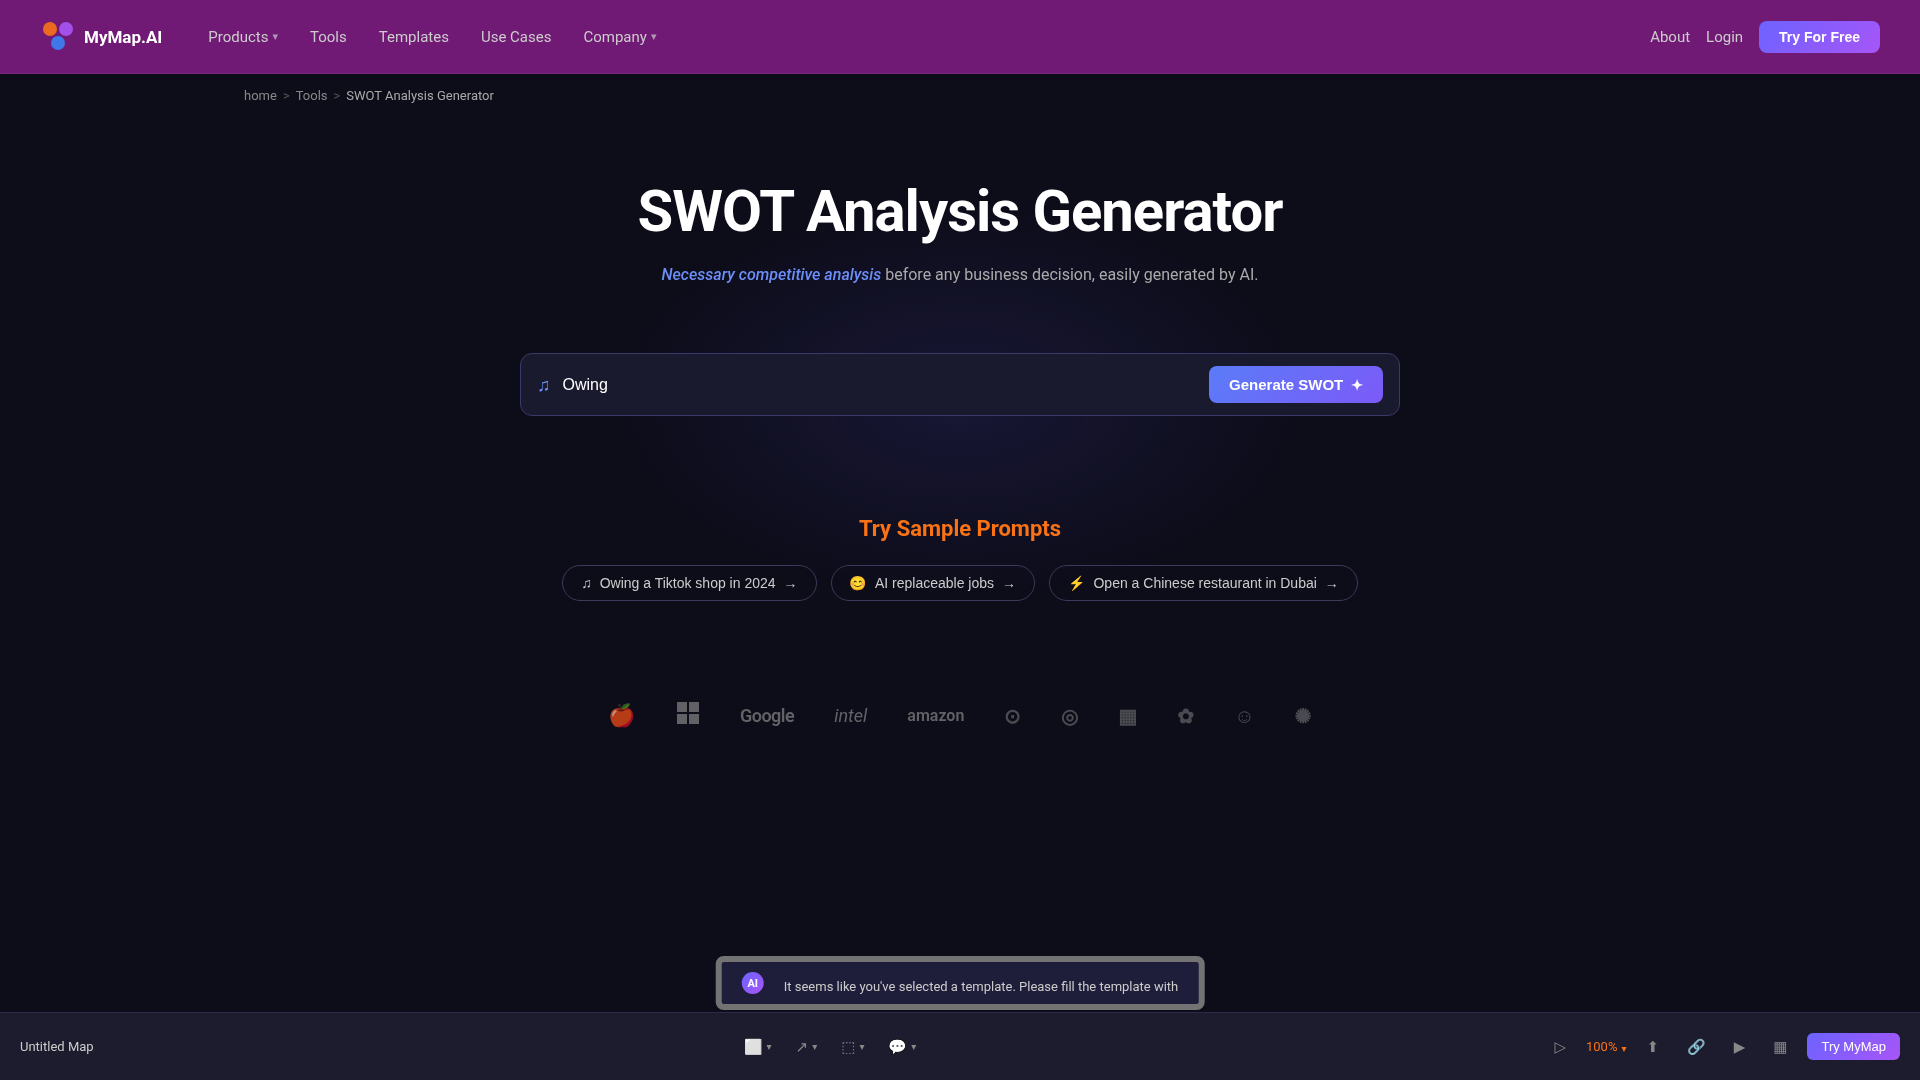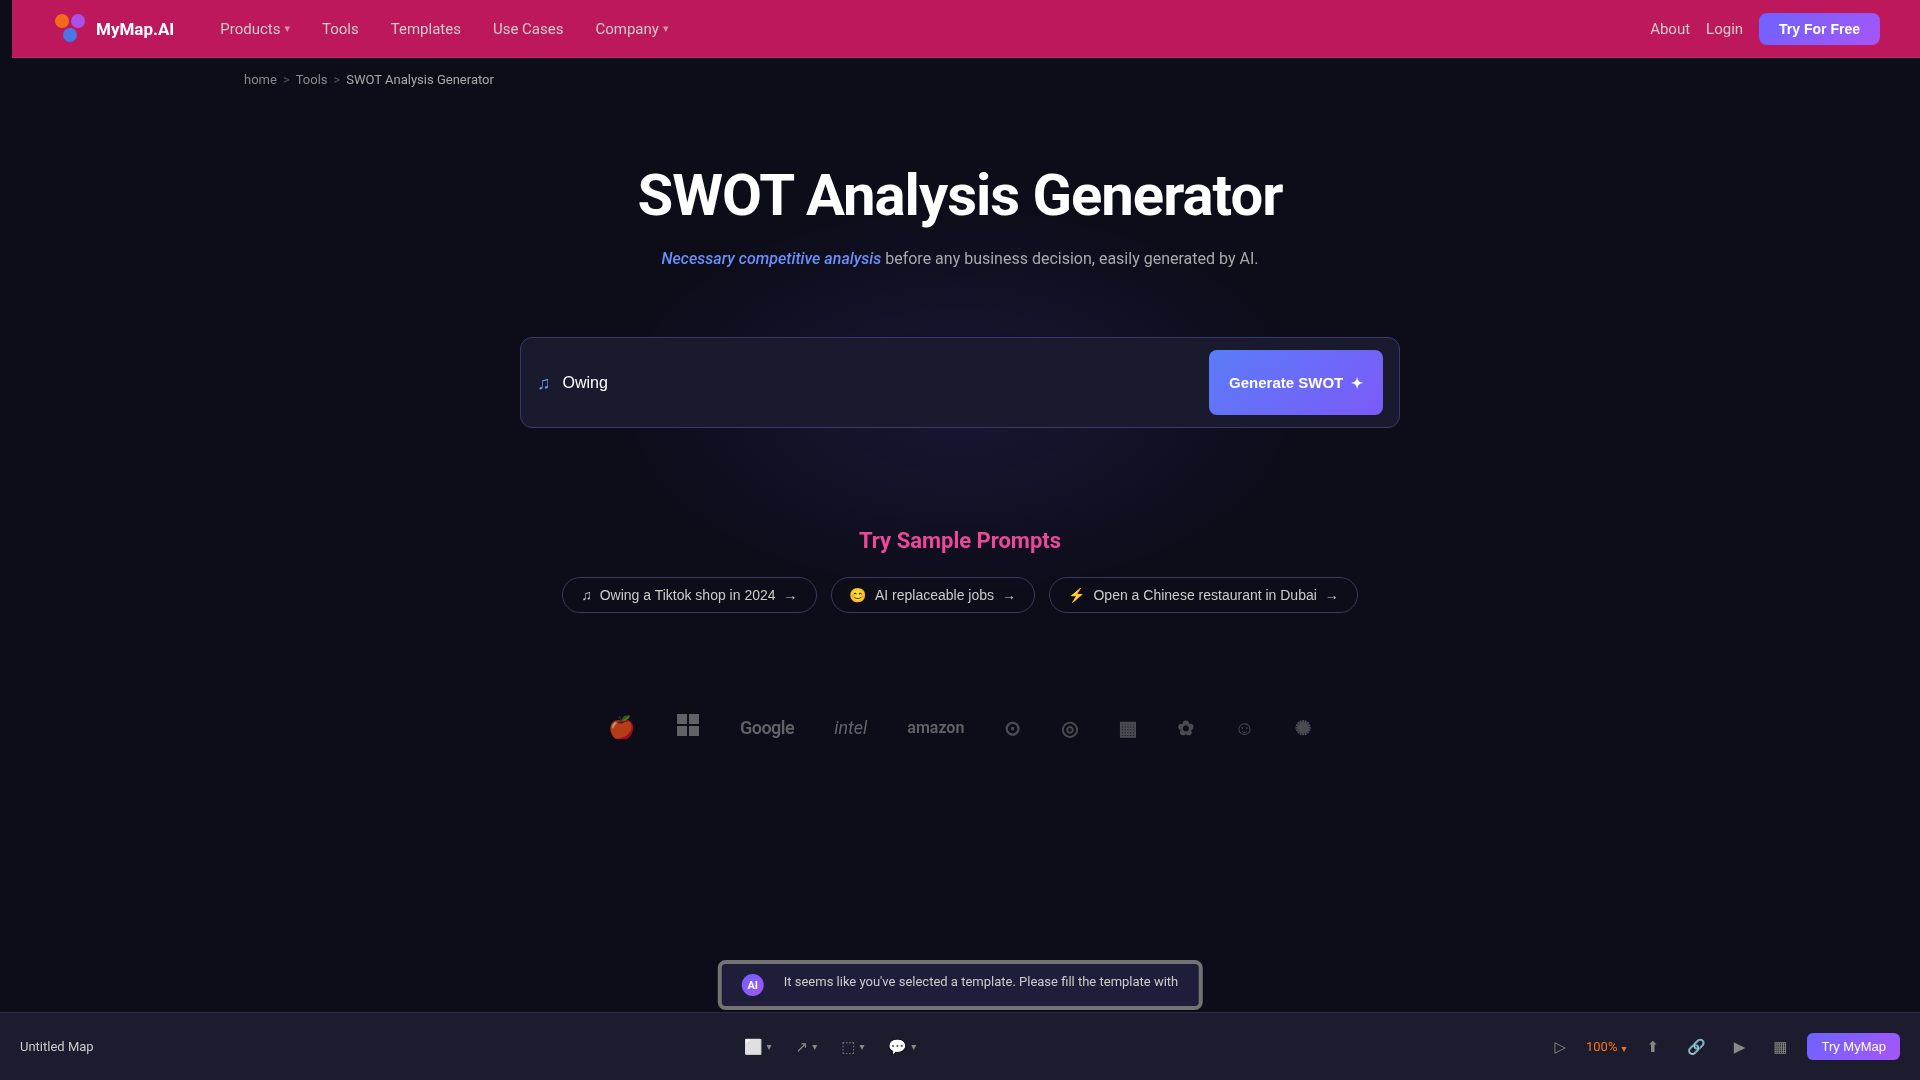--- a/index.html
+++ b/index.html
@@ -10,26 +10,25 @@
       font-family: -apple-system, BlinkMacSystemFont, 'Segoe UI', Roboto, sans-serif;
       min-height: 1080px;
       overflow-x: hidden;
     }
 
     
     nav {
       display: flex;
       align-items: center;
       padding: 0 40px;
-      height: 58px;
-      background: #be185d;
+      height: 74px;
+      background: #701a75;
       border-bottom: 1px solid rgba(255,255,255,0.06);
       position: relative;
       z-index: 100;
-      margin-left: 12px;
     }
 
     .nav-logo {
       display: flex;
       align-items: center;
       gap: 8px;
       margin-right: 32px;
       text-decoration: none;
     }
 
@@ -156,42 +155,42 @@
       font-size: 16px;
     }
 
     .input-field::placeholder { color: #555; }
 
     .generate-btn {
       background: linear-gradient(135deg, #5a7cf8, #7c5af8);
       color: #fff;
       border: none;
       border-radius: 8px;
-      padding: 24px 20px;
+      padding: 10px 20px;
       font-size: 15px;
       font-weight: 600;
       cursor: pointer;
       display: flex;
       align-items: center;
       gap: 8px;
       white-space: nowrap;
     }
 
     .generate-btn .sparkle { font-size: 14px; }
 
     
     .sample-section {
       text-align: center;
       padding: 20px 40px 40px;
     }
 
     .sample-title {
       font-size: 22px;
       font-weight: 700;
-      color: #ec4899;
+      color: #f97316;
       margin-bottom: 24px;
     }
 
     .sample-prompts {
       display: flex;
       justify-content: center;
       gap: 14px;
       flex-wrap: wrap;
     }
 
@@ -324,27 +323,27 @@
       cursor: pointer;
     }
 
     
     .toast {
       position: fixed;
       bottom: 70px;
       left: 50%;
       transform: translateX(-50%);
       background: #1e1e3a;
-      border: 4px solid #737373;
+      border: 6px solid #737373;
       border-radius: 8px;
       padding: 10px 20px;
       font-size: 13px;
       color: #ccc;
       display: flex;
-      align-items: flex-start;
+      align-items: flex-end;
       gap: 20px;
       max-width: 500px;
       white-space: nowrap;
     }
 
     .toast-ai-icon {
       width: 22px;
       height: 22px;
       background: linear-gradient(135deg, #6c63ff, #a855f7);
       border-radius: 50%;

